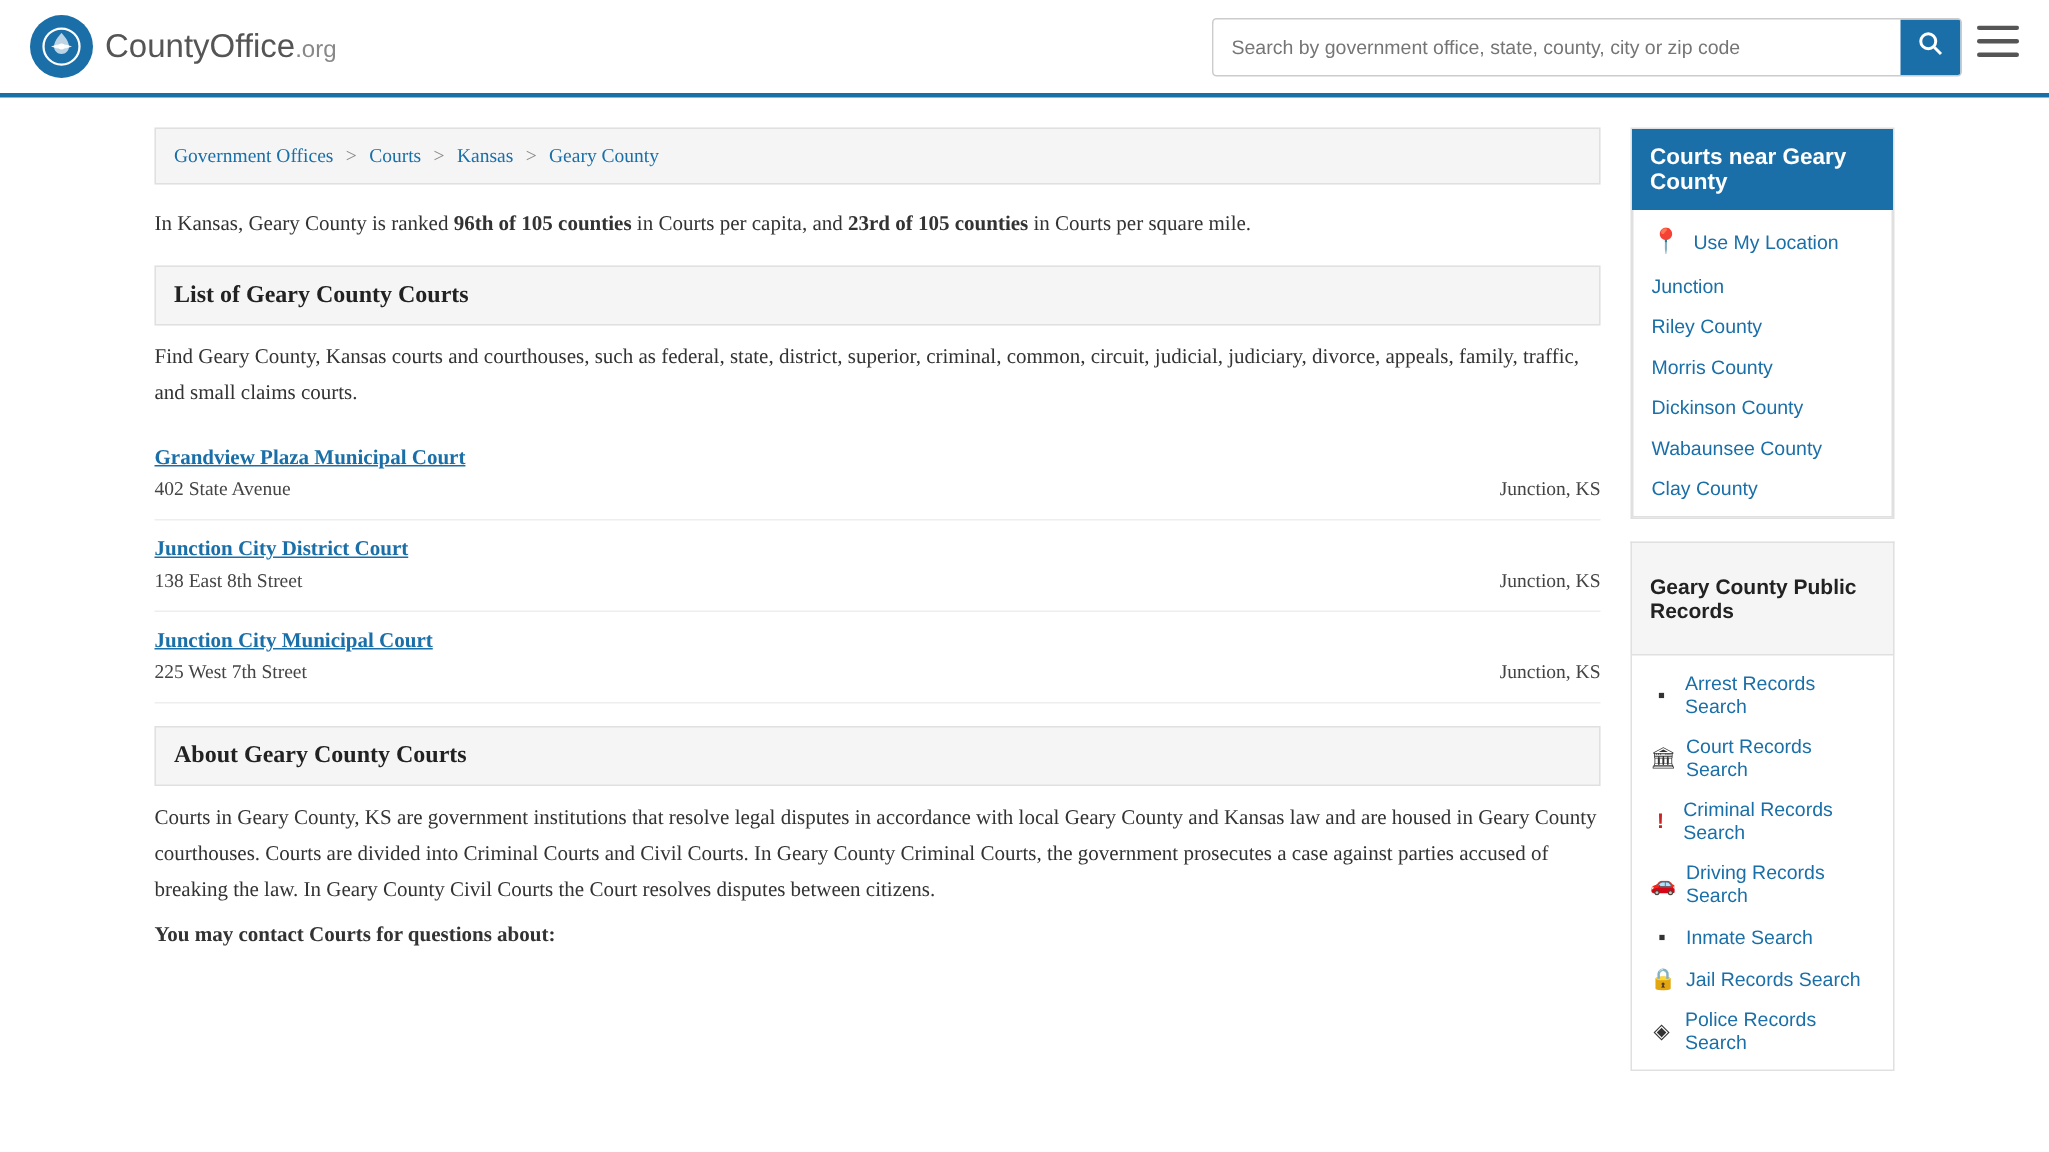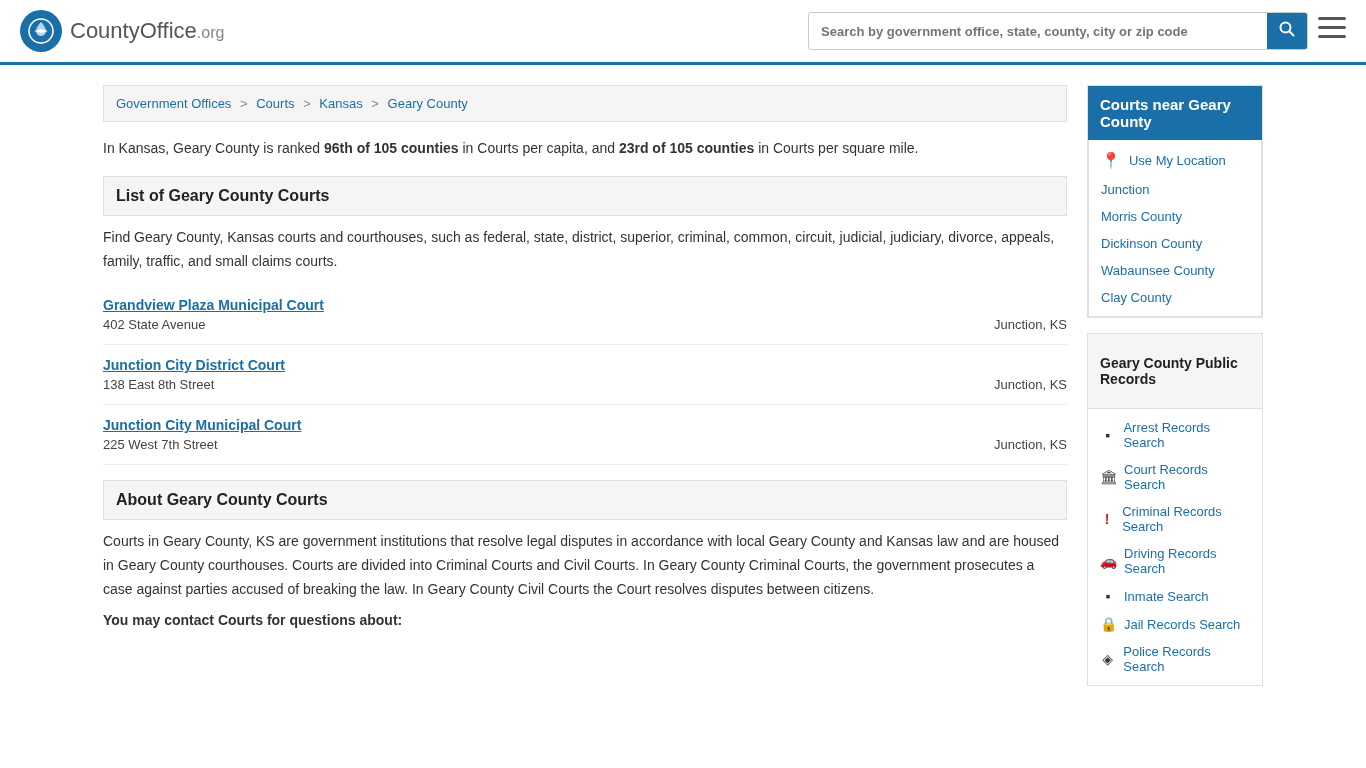--- a/index.html
+++ b/index.html
@@ -49,21 +49,20 @@
       overflow: hidden;
       width: 500px;
     }
     .search-bar input {
       flex: 1;
       padding: 8px 12px;
       border: none;
       outline: none;
       font-size: 13px;
       color: #701a75;
-      font-weight: bold;
     }
     .search-btn {
       background: #1a6fa8;
       border: none;
       padding: 8px 12px;
       cursor: pointer;
       color: #fff;
       font-size: 16px;
     }
     .menu-icon {
@@ -84,20 +83,21 @@
       color: #222;
       margin-bottom: 15px;
     }
     .main-layout {
       display: flex;
       gap: 20px;
     }
     .content {
       flex: 1;
       min-width: 0;
+      font-family: Liberation Serif, serif;
     }
     .sidebar {
       width: 176px;
       flex-shrink: 0;
     }
 
     
     .breadcrumb {
       background: #f5f5f5;
       border: 1px solid #e0e0e0;
@@ -326,20 +326,23 @@
         <div class="sidebar-section-title">Courts near Geary County</div>
         <div class="sidebar-list near-list">
           <div class="sidebar-item">
             <span style="color:#cc2222; font-size:16px;">📍</span>
             <a href="#">Use My Location</a>
           </div>
           <div class="sidebar-item">
             <a href="#">Junction</a>
           </div>
           <div class="sidebar-item">
+            <a href="#">Riley County</a>
+          </div>
+          <div class="sidebar-item">
             <a href="#">Morris County</a>
           </div>
           <div class="sidebar-item">
             <a href="#">Dickinson County</a>
           </div>
           <div class="sidebar-item">
             <a href="#">Wabaunsee County</a>
           </div>
           <div class="sidebar-item">
             <a href="#">Clay County</a>

